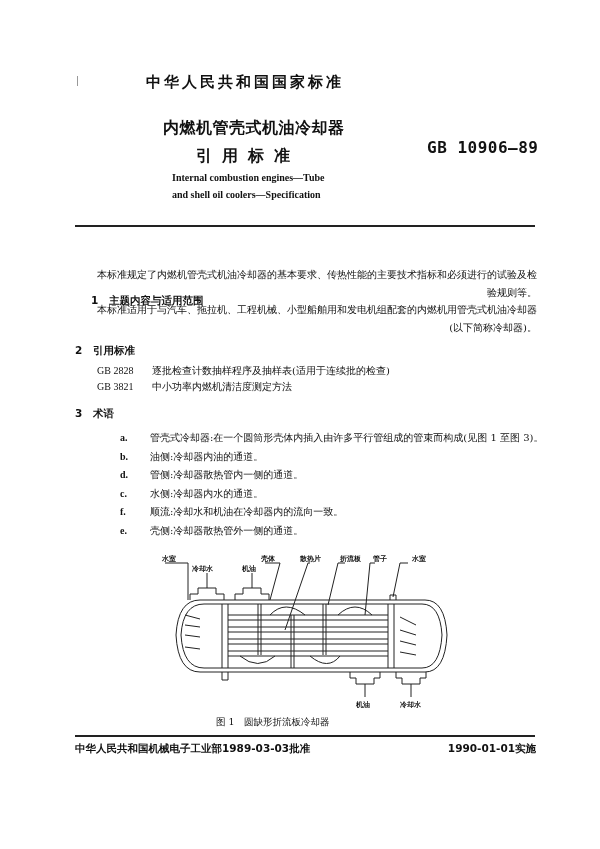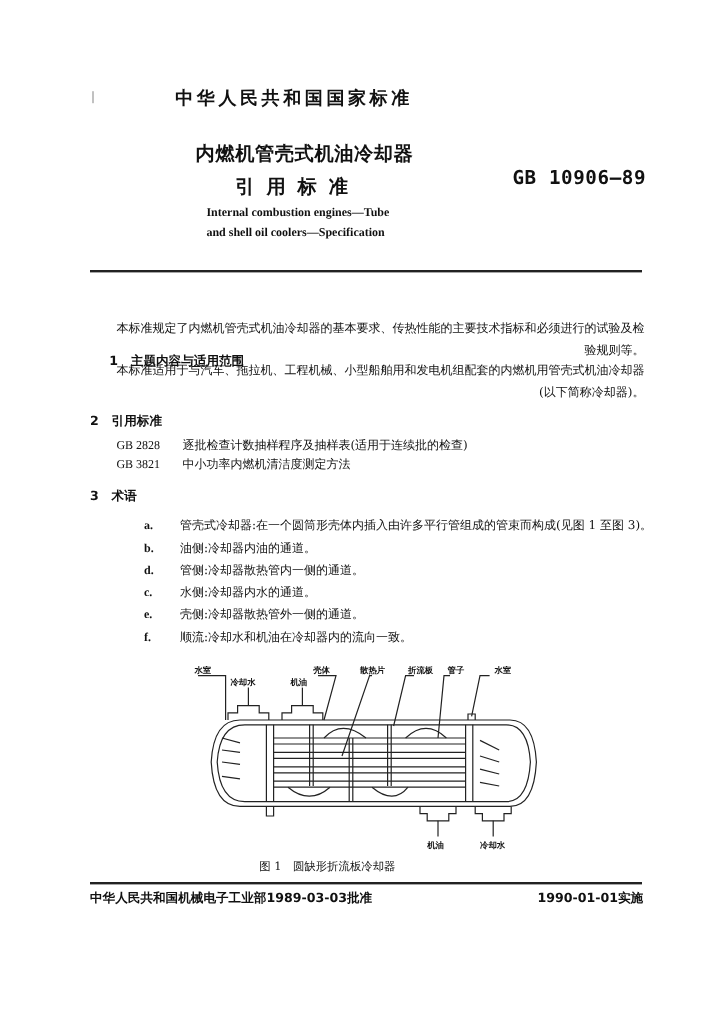--- a/index.html
+++ b/index.html
@@ -59,22 +59,22 @@
 </div>
 
 <div class="abs h" style="left:75px; top:407px;">
   <span class="num">3</span><span>术语</span>
 </div>
 <div class="abs" style="left:96px; top:431px;">
   <div class="term" style="margin-bottom:2.5px"><span class="lbl">a.</span><span>管壳式冷却器:在一个圆筒形壳体内插入由许多平行管组成的管束而构成(见图 1 至图 3)。</span></div>
   <div class="term" style="margin-bottom:2.5px"><span class="lbl">b.</span><span>油侧:冷却器内油的通道。</span></div>
   <div class="term" style="margin-bottom:2.5px"><span class="lbl">d.</span><span>管侧:冷却器散热管内一侧的通道。</span></div>
   <div class="term" style="margin-bottom:2.5px"><span class="lbl">c.</span><span>水侧:冷却器内水的通道。</span></div>
+  <div class="term" style="margin-bottom:2.5px"><span class="lbl">f.</span><span>顺流:冷却水和机油在冷却器内的流向一致。</span></div>
   <div class="term" style="margin-bottom:2.5px"><span class="lbl">e.</span><span>壳侧:冷却器散热管外一侧的通道。</span></div>
-  <div class="term" style="margin-bottom:2.5px"><span class="lbl">f.</span><span>顺流:冷却水和机油在冷却器内的流向一致。</span></div>
 </div>
 
 <svg class="abs diagram" viewBox="0 0 300 160">
   <g stroke="#222" stroke-width="1" fill="none">
 
     <path d="M40,45 L265,45 Q285,45 287,80 Q285,117 265,117 L40,117 Q18,117 16,80 Q18,45 40,45 Z"></path>
     <path d="M44,49 L262,49 Q280,49 282,80 Q280,113 262,113 L44,113 Q23,113 21,80 Q23,49 44,49 Z"></path>
 
     <line x1="62" y1="49" x2="62" y2="113"></line>
       <line x1="68" y1="49" x2="68" y2="113"></line>

